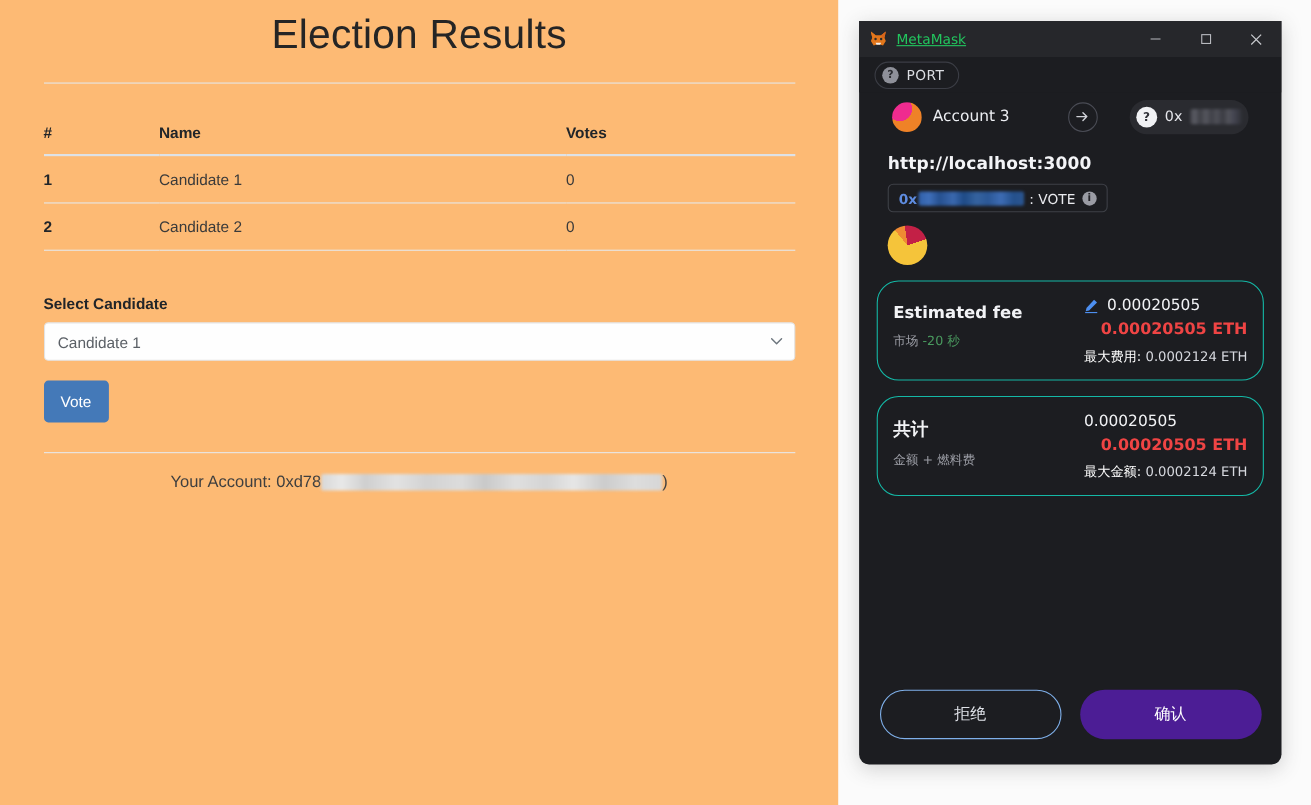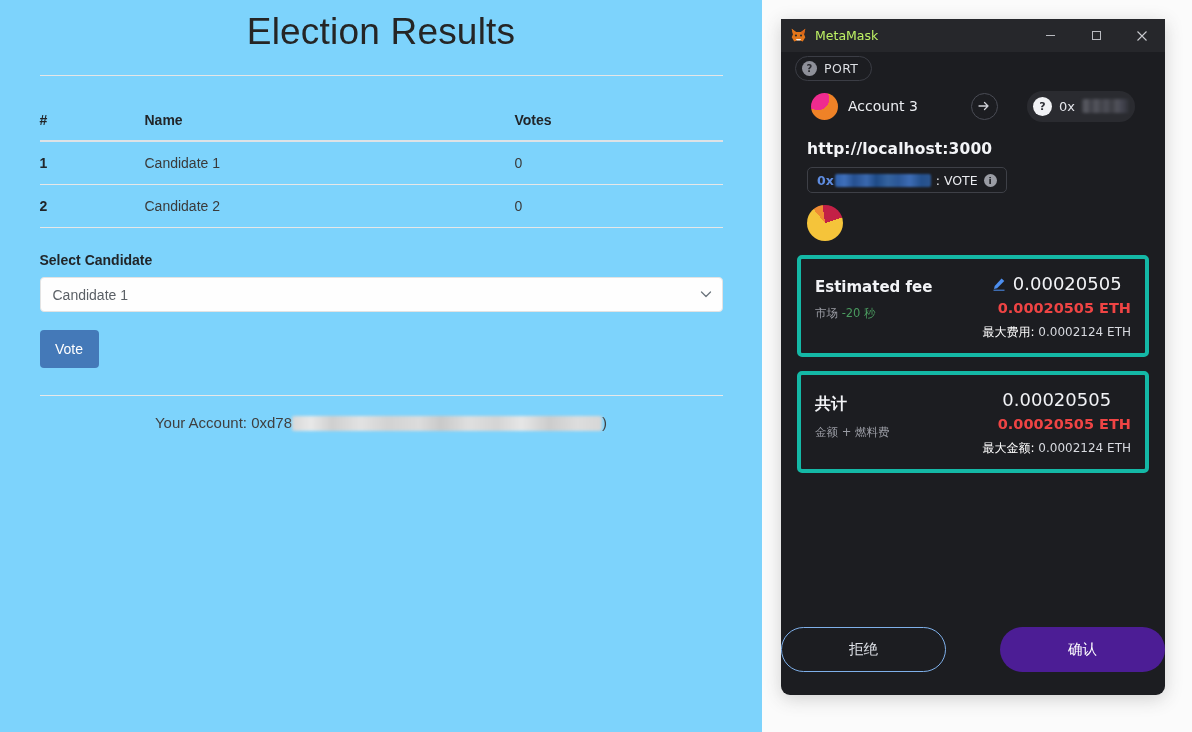--- a/index.html
+++ b/index.html
@@ -8,21 +8,21 @@
     font-family: "Liberation Sans", sans-serif;
     background: #ffffff;
     overflow: hidden;
   }
   #root { position: relative; width: 1192px; height: 732px; }
 
   
   .dapp {
     position: absolute; left: 0; top: 0;
     width: 762px; height: 732px;
-    background: #7dd3fc;
+    background: #fdba74;
     overflow: hidden;
   }
   .page-shadow {
     position: absolute; left: 762px; top: 0;
     width: 430px; height: 732px;
     background: #fbfbfb;
   }
   .page-title {
     margin: 0 auto;
     padding-top: 10px;
@@ -63,21 +63,21 @@
     font-size: 14px;
     color: #3a3a3a;
     padding: 13px 0 13px 0;
     border-bottom: 1px solid #e7e7e7;
   }
   table.results td.idx { font-weight: bold; color: #212529; }
   .col-idx { width: 105px; }
   .col-name { width: 370px; }
   .col-votes { width: 208px; }
 
-  .form-block { margin-top: 24px; }
+  .form-block { margin-top: 40px; }
   .form-label {
     font-size: 14px;
     font-weight: bold;
     color: #212529;
     display: block;
     margin-bottom: 9px;
   }
   .select-wrap { position: relative; width: 683px; }
   .select-box {
     width: 683px; height: 35px;
@@ -147,22 +147,23 @@
     padding-left: 9px;
     position: relative;
   }
   .fox {
     width: 17px; height: 17px;
     position: relative; flex: 0 0 auto;
     margin-right: 8px;
   }
   .mm-title-text {
     font-size: 12.5px;
-    color: #bef264;
+    color: #22c55e;
     font-family: "DejaVu Sans", sans-serif;
+    text-decoration: underline;
   }
   .win-btns {
     position: absolute; right: 0; top: 0;
     height: 33px; display: flex;
   }
   .win-btn {
     width: 46px; height: 33px;
     display: flex; align-items: center; justify-content: center;
     color: #b8babf;
   }
@@ -315,52 +316,52 @@
     padding: 0 4px 8px 4px;
     cursor: pointer;
   }
   .mm-tab.active {
     color: #f3f4f7;
     border-bottom: 2px solid #4d8ff0;
   }
 
   .mm-body { padding: 14px 16px 0 16px; }
   .fee-card {
-    border: 4px solid #14b8a6;
-    border-radius: 5px;
+    border: 1px solid #14b8a6;
+    border-radius: 20px;
     padding: 13px 14px 12px 14px;
     margin-bottom: 14px;
     display: flex;
     justify-content: space-between;
     align-items: flex-start;
   }
   .fee-left { padding-top: 6px; }
   .fee-title { font-size: 15px; color: #f2f3f6; font-weight: 600; }
   .fee-title.cn { font-weight: bold; font-size: 16px; }
   .fee-sub {
     margin-top: 10px;
     font-size: 11.5px;
     color: #9a9ca4;
   }
   .fee-sub .green { color: #4a9a5f; }
   .fee-right { text-align: right; padding-top: 1px; }
   .fee-row1 {
-    font-size: 18px; color: #f1f2f5;
-    display: flex; align-items: center; justify-content: center; gap: 7px;
+    font-size: 14px; color: #f1f2f5;
+    display: flex; align-items: center; justify-content: flex-start; gap: 7px;
   }
   .pencil { width: 14px; height: 14px; }
   .fee-row2 { margin-top: 6px; font-size: 14.5px; font-weight: bold; color: #ef4444; }
   .fee-row3 { margin-top: 8px; font-size: 12px; color: #d7d9df; }
   .fee-row3 b { color: #ffffff; font-weight: normal; }
 
   .mm-footer {
     position: absolute;
     left: 0; bottom: 0;
     width: 384px; height: 92px;
-    display: flex; align-items: center; justify-content: space-between;
+    display: flex; align-items: center; justify-content: center;
     gap: 17px;
   }
   .btn-reject {
     width: 165px; height: 45px;
     border-radius: 23px;
     border: 1px solid #7fb0ea;
     background: transparent;
     color: #dfe2e8;
     font-size: 14.5px;
     font-family: "DejaVu Sans", sans-serif;

